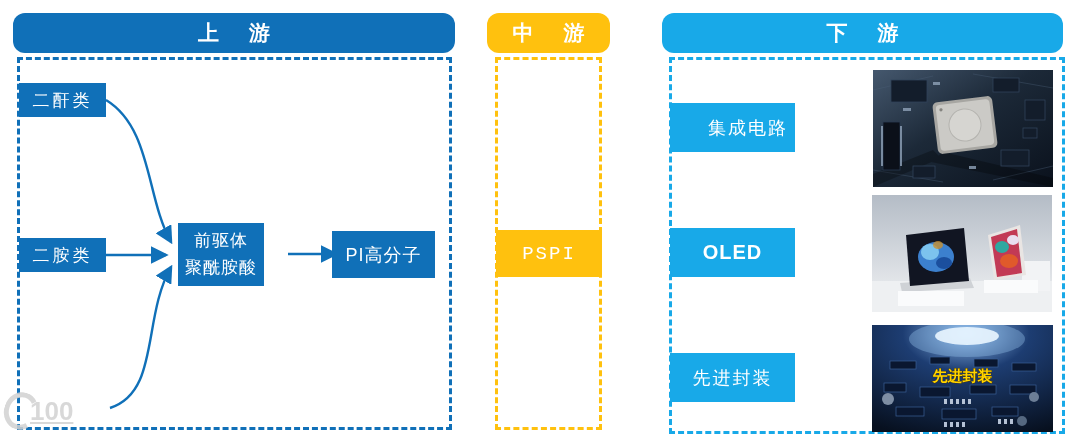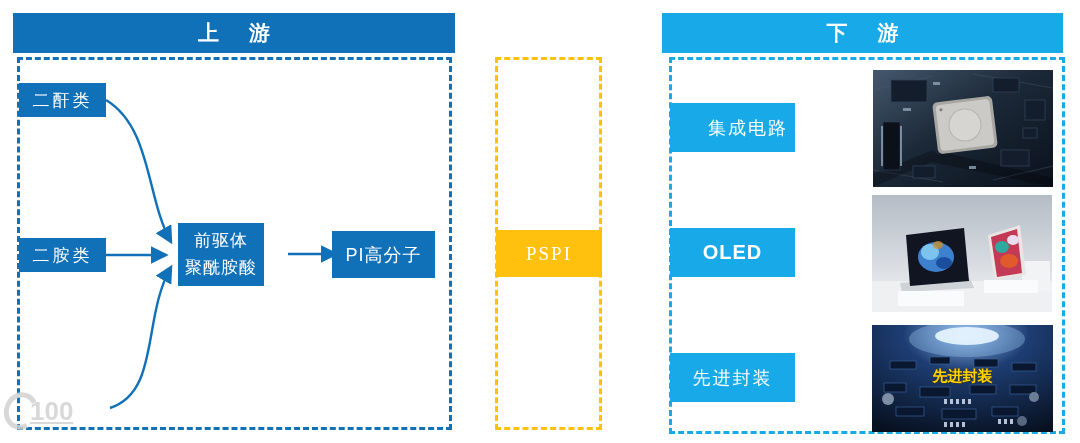--- a/index.html
+++ b/index.html
@@ -3,21 +3,21 @@
 <meta charset="utf-8">
 <style>
   html,body{margin:0;padding:0;background:#ffffff;}
   .canvas{
     position:relative;width:1080px;height:443px;background:#ffffff;overflow:hidden;
     font-family:"Liberation Sans",sans-serif;
   }
   
   .hdr{
     position:absolute;display:flex;align-items:center;justify-content:center;
-    color:#ffffff;font-size:21px;font-weight:bold;letter-spacing:12px;text-indent:12px;
+    color:#ffffff;font-size:21px;font-weight:bold;letter-spacing:12px;text-indent:12px;border-radius:12px;
   }
   .hdr-up{left:13px;top:13px;width:442px;height:40px;background:#1070B8;}
   .hdr-mid{left:487px;top:13px;width:123px;height:40px;background:#FFC10E;}
   .hdr-down{left:662px;top:13px;width:401px;height:40px;background:#18A9E8;}
   
   .region{position:absolute;box-sizing:border-box;}
   .reg-up{left:17px;top:57px;width:435px;height:373px;border:3px dashed #1070B8;}
   .reg-mid{left:495px;top:57px;width:107px;height:373px;border:3px dashed #FFC10E;}
   .reg-down{left:669px;top:57px;width:396px;height:377px;border:3px dashed #18A9E8;}
   
@@ -26,21 +26,21 @@
     color:#ffffff;text-align:center;box-sizing:border-box;
   }
   .blue{background:#1070B8;}
   .cyan{background:#18A9E8;}
   .yellow{background:#FFC10E;}
   .n-dianhydride{left:19px;top:83px;width:87px;height:34px;font-size:17px;letter-spacing:3px;}
   .n-diamine{left:19px;top:238px;width:87px;height:34px;font-size:17px;letter-spacing:3px;}
   .n-solvent{left:19px;top:392px;width:87px;height:35px;font-size:17px;letter-spacing:3px;}
   .n-precursor{left:178px;top:223px;width:86px;height:63px;flex-direction:column;font-size:17px;line-height:1.55;letter-spacing:1px;}
   .n-pipolymer{left:332px;top:231px;width:103px;height:47px;font-size:18px;letter-spacing:1px;}
-  .n-pspi{left:496px;top:230px;width:106px;height:47px;font-size:19px;letter-spacing:2px;font-family:Liberation Serif, serif;}
+  .n-pspi{left:496px;top:230px;width:106px;height:47px;font-size:19px;letter-spacing:2px;font-family:Liberation Mono, monospace;}
   .n-ic{left:670px;top:103px;width:125px;height:49px;font-size:18px;letter-spacing:2px;padding-left:31px;}
   .n-oled{left:670px;top:228px;width:125px;height:49px;font-size:20px;font-weight:bold;letter-spacing:1px;}
   .n-pack{left:670px;top:353px;width:125px;height:49px;font-size:18px;letter-spacing:2px;}
   
   .photo{position:absolute;display:block;}
   .ph-ic{left:873px;top:70px;}
   .ph-oled{left:872px;top:195px;}
   .ph-pack{left:872px;top:325px;}
   
   .arrows{position:absolute;left:0;top:0;pointer-events:none;}
@@ -52,20 +52,21 @@
   .wm-c{width:24px;height:28px;border:5px solid #d2d2d2;border-right-color:transparent;border-radius:50%;transform:rotate(18deg);}
   .wm-100{font-size:26px;font-weight:bold;margin-left:-8px;letter-spacing:0px;}
   .wm-text{font-size:33px;font-weight:bold;letter-spacing:28px;margin-left:6px;}
 </style>
 </head>
 <body>
 
 <div class="canvas">
 
   <div class="hdr hdr-up">上 游</div>
+  <div class="hdr hdr-mid">中 游</div>
   <div class="hdr hdr-down">下 游</div>
 
   <div class="region reg-up"></div>
   <div class="region reg-mid"></div>
   <div class="region reg-down"></div>
 
   <svg class="arrows" width="1080" height="443" viewBox="0 0 1080 443">
     <defs>
       <marker id="arw" viewBox="0 0 10 10" refX="8.5" refY="5" markerWidth="7.5" markerHeight="7.5" orient="auto">
         <path d="M0,0 L10,5 L0,10 z" fill="#1070B8"></path>

